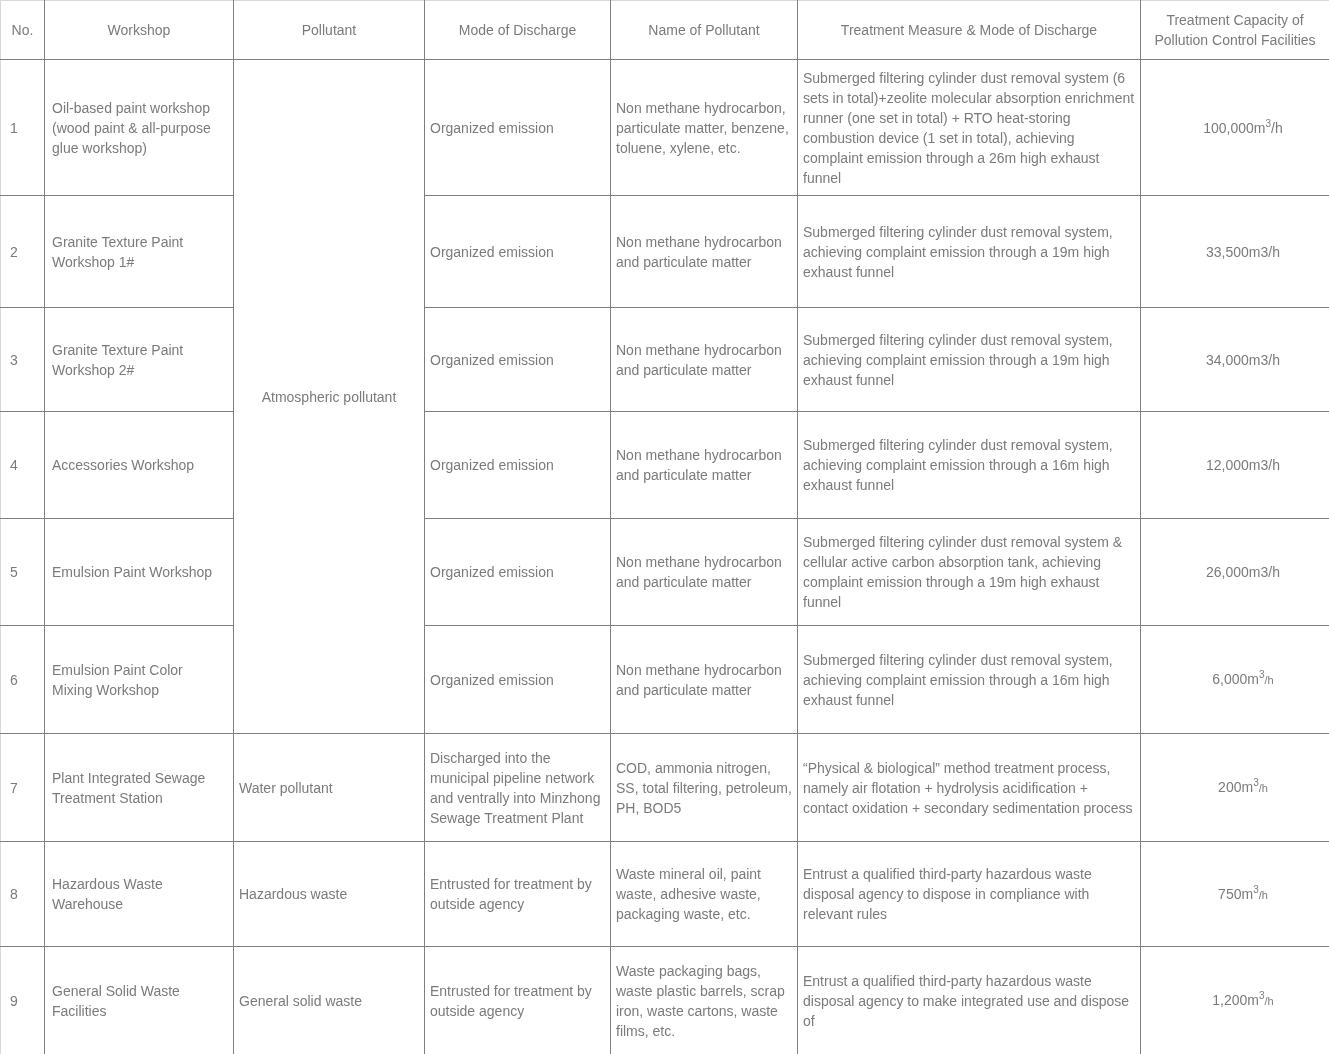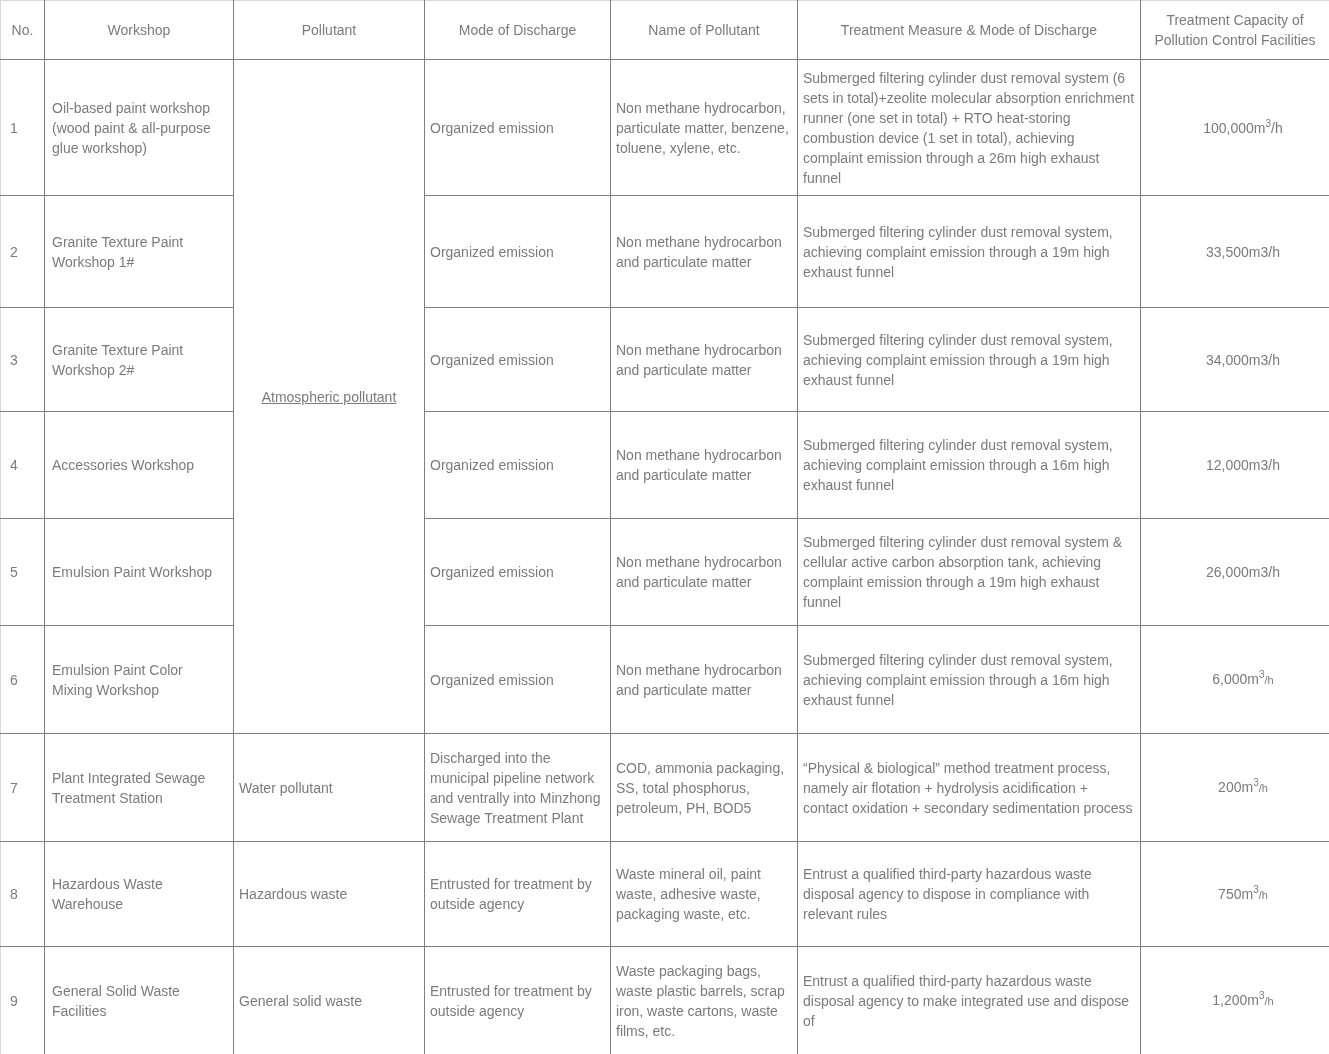--- a/index.html
+++ b/index.html
@@ -27,21 +27,21 @@
 
   .pc-table thead th {
     font-weight: normal;
     text-align: center;
     vertical-align: middle;
   }
 
   td.col-no   { padding-left: 9px; text-align: left; }
   td.col-ws   { padding-left: 7px; padding-right: 6px; margin-left: 16px; }
   td.col-pol  { padding-left: 5px; }
-  td.cell-merged { text-align: center; text-decoration: underline; }
+  td.cell-merged { text-align: center; }
   td.col-cap  { text-align: center; padding-left: 21px; }
 
   sup.cap-sup { font-size: 10px; line-height: 0; vertical-align: super; }
   span.cap-sm { font-size: 11px; }
 
   
   tr.hdr  { height: 59px; }
   tr.r1   { height: 136px; }
   tr.r2   { height: 112px; }
   tr.r3   { height: 104px; }
@@ -124,21 +124,21 @@
       <td>Organized emission</td>
       <td>Non methane hydrocarbon and particulate matter</td>
       <td>Submerged filtering cylinder dust removal system, achieving complaint emission through a 16m high exhaust funnel</td>
       <td class="col-cap"><span>6,000m</span><sup class="cap-sup">3</sup><span class="cap-sm">/h</span></td>
     </tr>
     <tr class="r7">
       <td class="col-no">7</td>
       <td class="col-ws">Plant Integrated Sewage Treatment Station</td>
       <td class="col-pol">Water pollutant</td>
       <td>Discharged into the municipal pipeline network and ventrally into Minzhong Sewage Treatment Plant</td>
-      <td>COD, ammonia packaging, SS, total phosphorus, petroleum, PH, BOD5</td>
+      <td>COD, ammonia nitrogen, SS, total filtering, petroleum, PH, BOD5</td>
       <td>“Physical &amp; biological” method treatment process, namely air flotation + hydrolysis acidification + contact oxidation + secondary sedimentation process</td>
       <td class="col-cap"><span>200m</span><sup class="cap-sup">3</sup><span class="cap-sm">/h</span></td>
     </tr>
     <tr class="r8">
       <td class="col-no">8</td>
       <td class="col-ws">Hazardous Waste Warehouse</td>
       <td class="col-pol">Hazardous waste</td>
       <td>Entrusted for treatment by outside agency</td>
       <td>Waste mineral oil, paint waste, adhesive waste, packaging waste, etc.</td>
       <td>Entrust a qualified third-party hazardous waste disposal agency to dispose in compliance with relevant rules</td>

